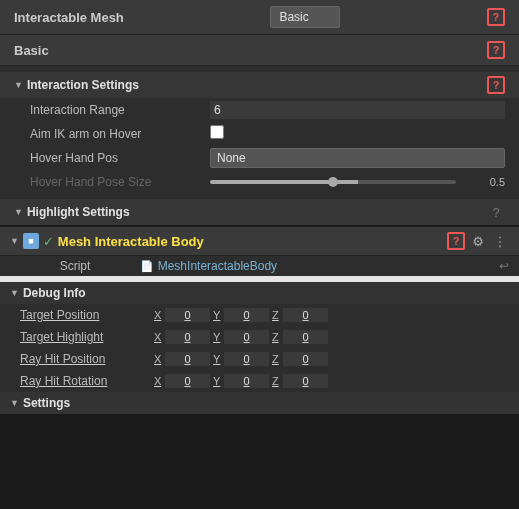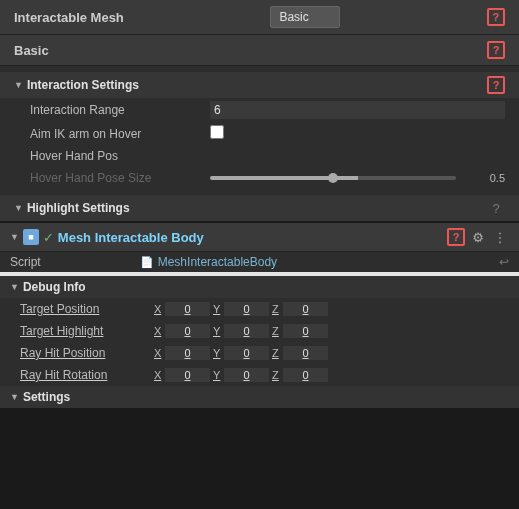--- a/index.html
+++ b/index.html
@@ -261,21 +261,21 @@
     }
 
     .checkmark {
       color: #6db86d;
       font-size: 13px;
     }
 
     .bottom-title {
       font-size: 13px;
       font-weight: bold;
-      color: #7dd3fc;
+      color: #fde047;
       flex: 1;
     }
 
     .header-icons {
       display: flex;
       align-items: center;
       gap: 4px;
     }
 
     .icon-btn {
@@ -293,21 +293,22 @@
       border: 2px solid #e55;
       border-radius: 2px;
       color: #e55;
       font-weight: bold;
     }
 
     .script-row {
       display: flex;
       align-items: center;
       padding: 3px 10px;
-      border-bottom: 4px solid #e5e5e5;
+      border-bottom: 6px solid #e5e5e5;
+      text-align: center;
     }
 
     .script-label {
       width: 130px;
       color: #bbb;
       font-size: 12px;
     }
 
     .script-value {
       color: #7ab3d4;
@@ -427,20 +428,26 @@
 
     <div class="field-row">
       <span class="field-label">Aim IK arm on Hover</span>
       <div class="field-value">
         <input type="checkbox" class="checkbox-input" style="">
       </div>
     </div>
 
     <div class="field-row">
       <span class="field-label">Hover Hand Pos</span>
+      <div class="field-value">
+        <select class="none-dropdown">
+          <option>None</option>
+          <option>Custom</option>
+        </select>
+      </div>
     </div>
 
     <div class="field-row">
       <span class="field-label disabled-text">Hover Hand Pose Size</span>
       <div class="field-value">
         <div class="slider-row">
           <input type="range" class="slider-input" min="0" max="1" step="0.01" value="0.5" style="">
           <span class="slider-value">0.5</span>
         </div>
       </div>

